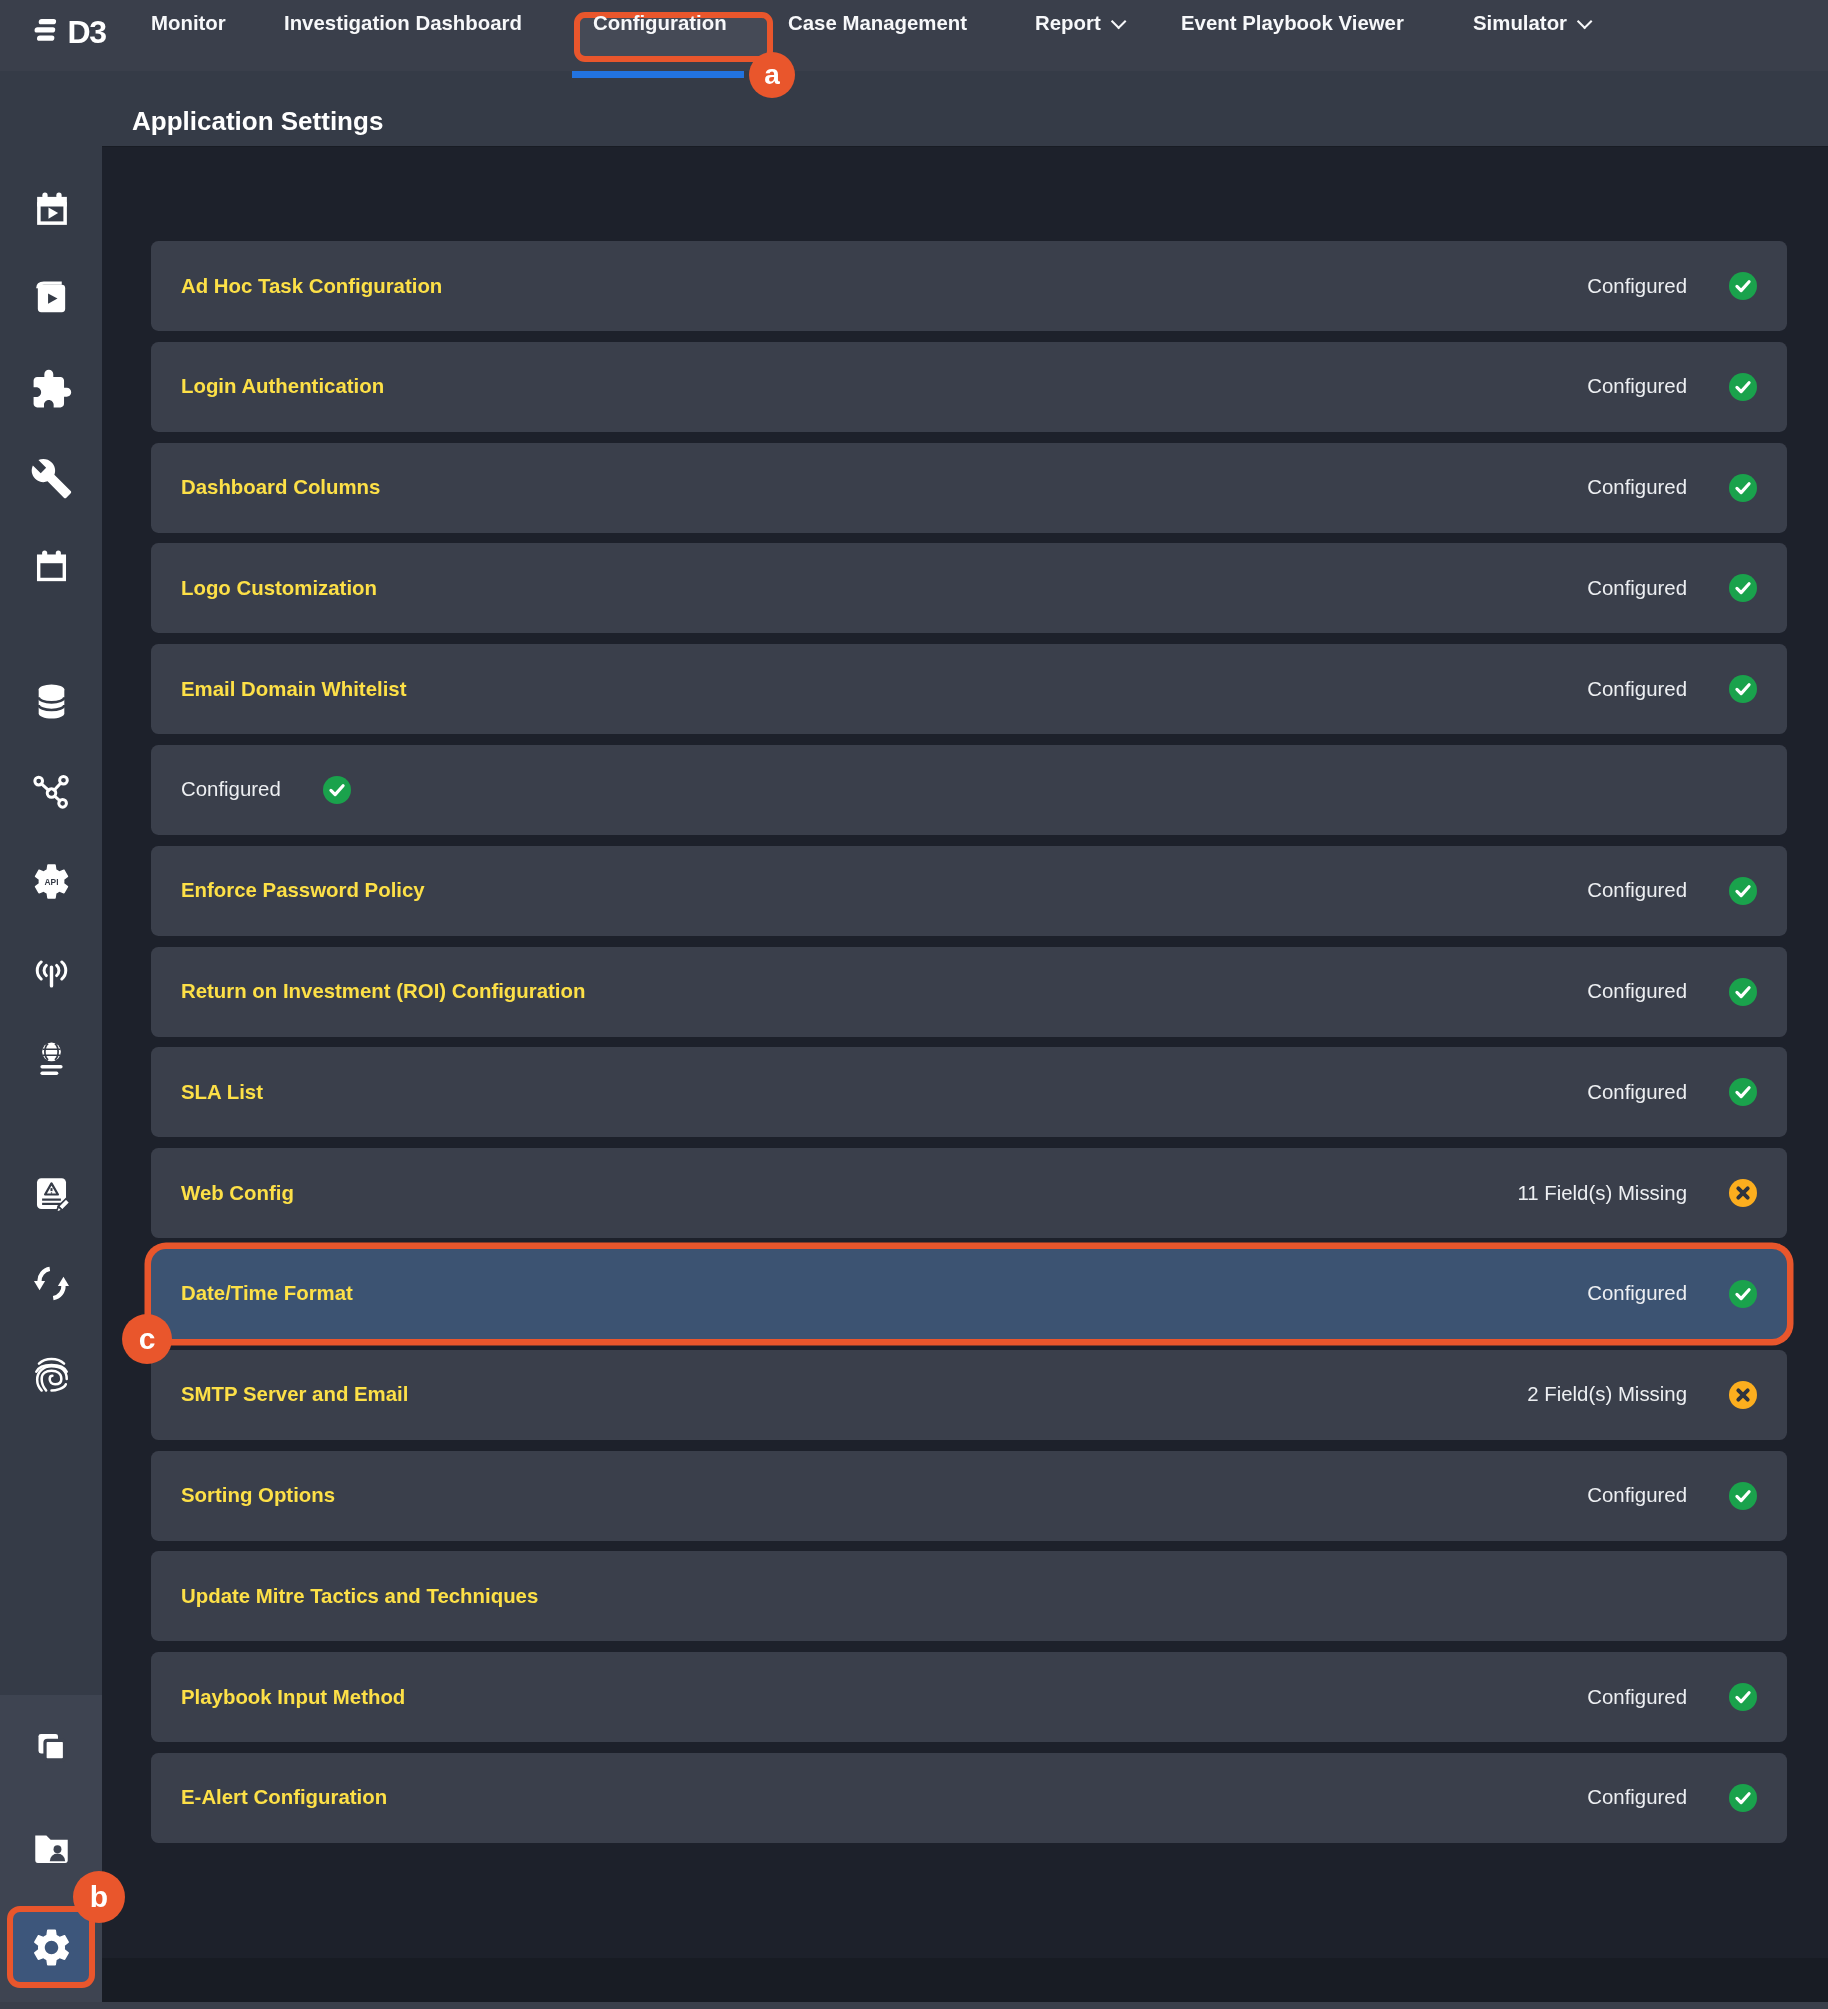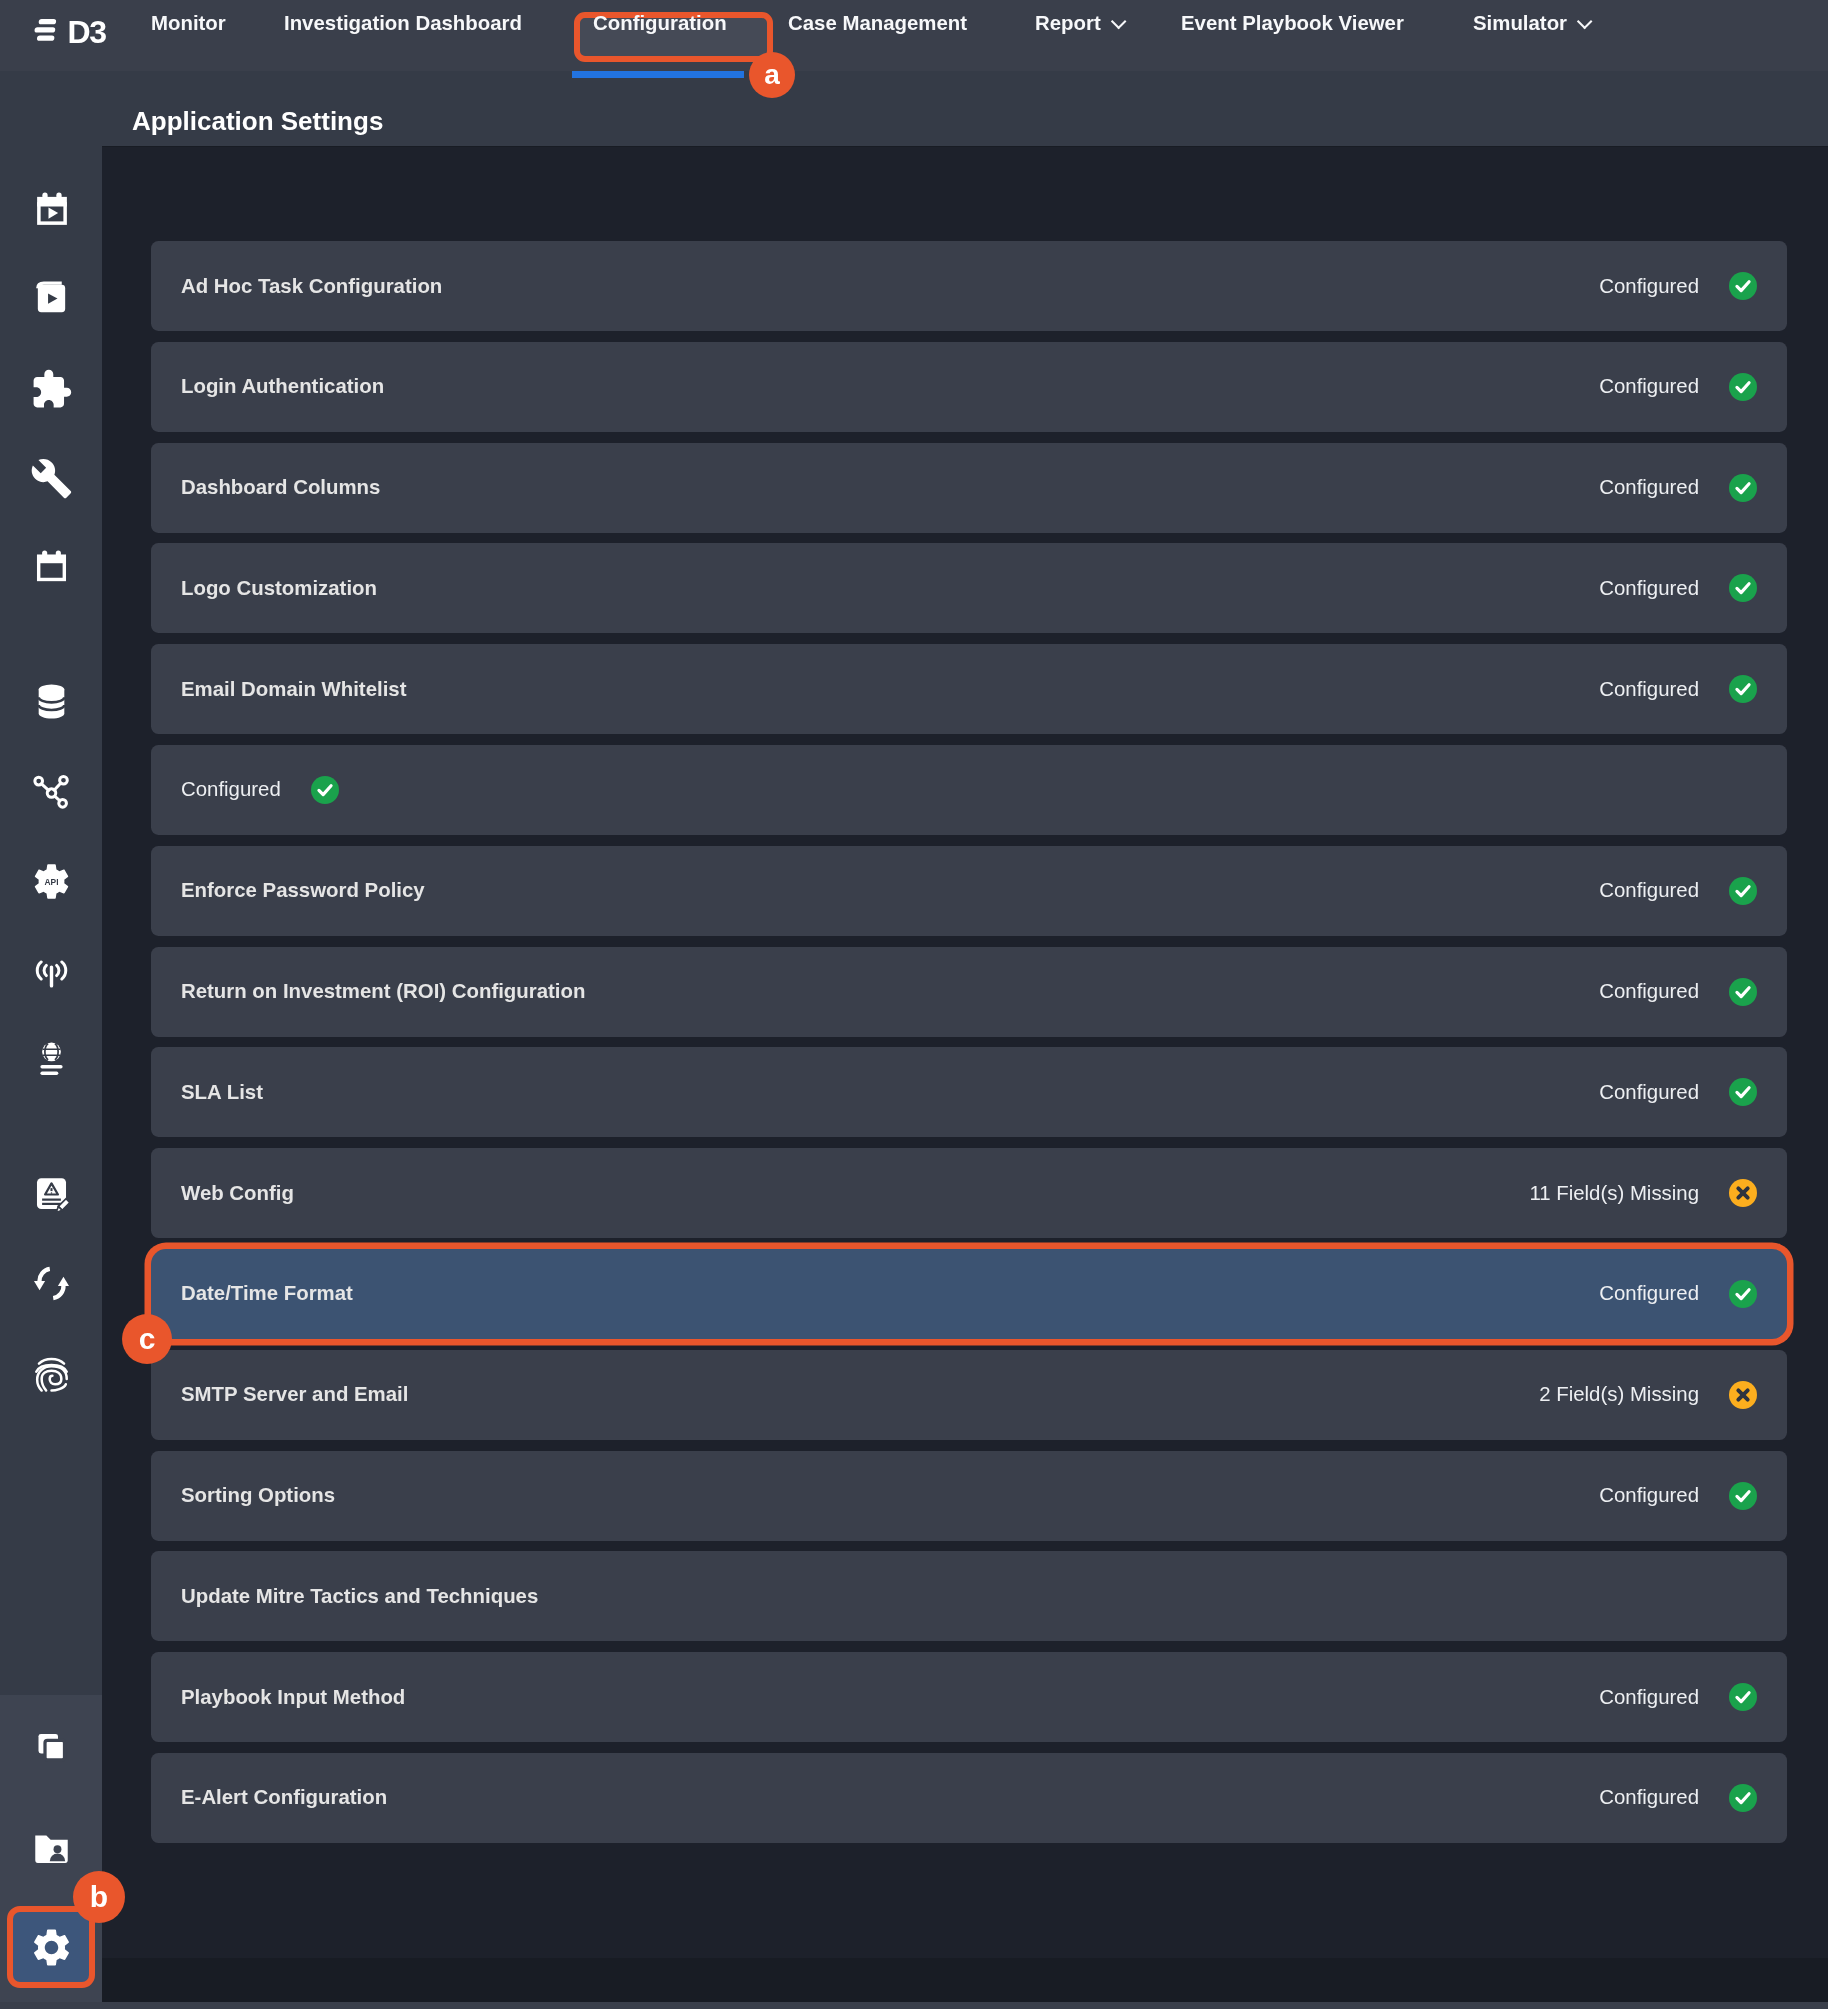--- a/index.html
+++ b/index.html
@@ -21,22 +21,22 @@
   .band{position:absolute;left:0;top:71px;width:100%;height:75px;background:#353b47;}
   .sidebar{position:absolute;left:0;top:71px;width:102px;height:1938px;background:#353b47;z-index:3;}
   .sidebar-bottom{position:absolute;left:0;top:1624px;width:102px;height:314px;background:#3e4451;}
   .content{position:absolute;left:102px;top:147px;width:1726px;height:1811px;background:#1d212b;z-index:2;}
   .bottom-strip{position:absolute;left:0;top:2002px;width:100%;height:7.4px;background:#3a3f4b;z-index:8;}
   .page-title{position:absolute;left:132px;top:98px;font-size:26px;font-weight:700;color:#ffffff;z-index:5;margin-top:8px;}
   
   .rows{position:absolute;left:49px;top:94px;width:1636px;}
   .row{height:90px;margin-bottom:10.8px;background:#3a3f4b;border-radius:7.4px;
     display:flex;align-items:center;padding:0 30px;box-sizing:border-box;cursor:pointer;}
-  .row-title{font-size:20.4px;font-weight:700;color:#e5e5e5;flex:1;}
-  .row-status{font-size:20.4px;font-weight:400;color:#edeff2;margin-right:30px;}
+  .row-title{font-size:20.4px;font-weight:700;color:#fde047;flex:1;}
+  .row-status{font-size:20.4px;font-weight:400;color:#edeff2;margin-right:42px;}
   .status-icon{width:28px;height:28px;flex:0 0 auto;}
   .row.highlighted{background:#3C5372;box-shadow:0 0 0 6.5px #E9562C;border-radius:15px;}
   
   .side-icon{position:absolute;left:29px;width:45px;height:45px;display:flex;align-items:center;justify-content:center;z-index:5;cursor:pointer;}
   .gear-tile{position:absolute;left:7.4px;top:1906px;width:88px;height:82px;box-sizing:border-box;
     border:6.5px solid #E9562C;border-radius:13px;background:#3D567B;
     display:flex;align-items:center;justify-content:center;z-index:6;cursor:pointer;}
   
   .marker{position:absolute;background:#E9562C;border-radius:50%;color:#fff;font-weight:700;
     display:flex;align-items:center;justify-content:center;z-index:10;}

